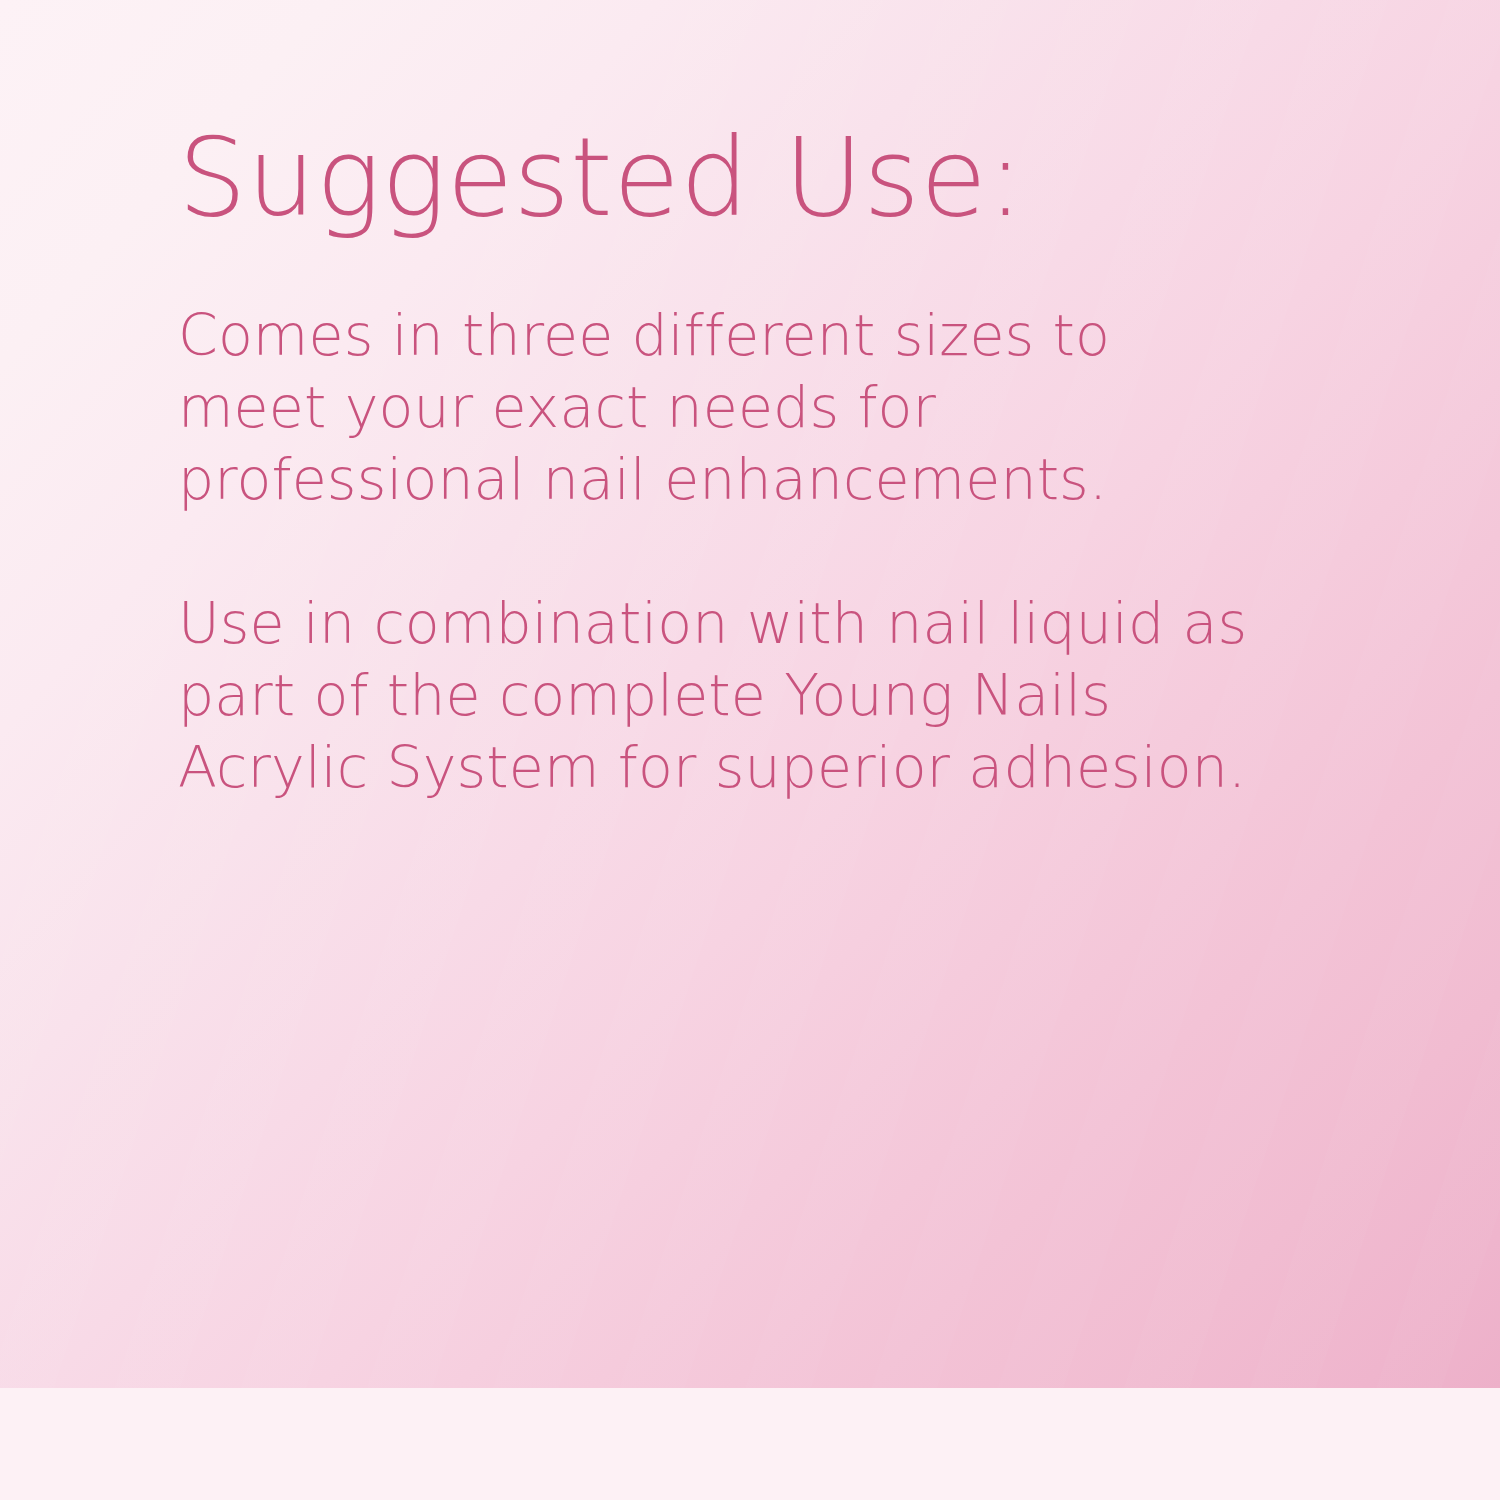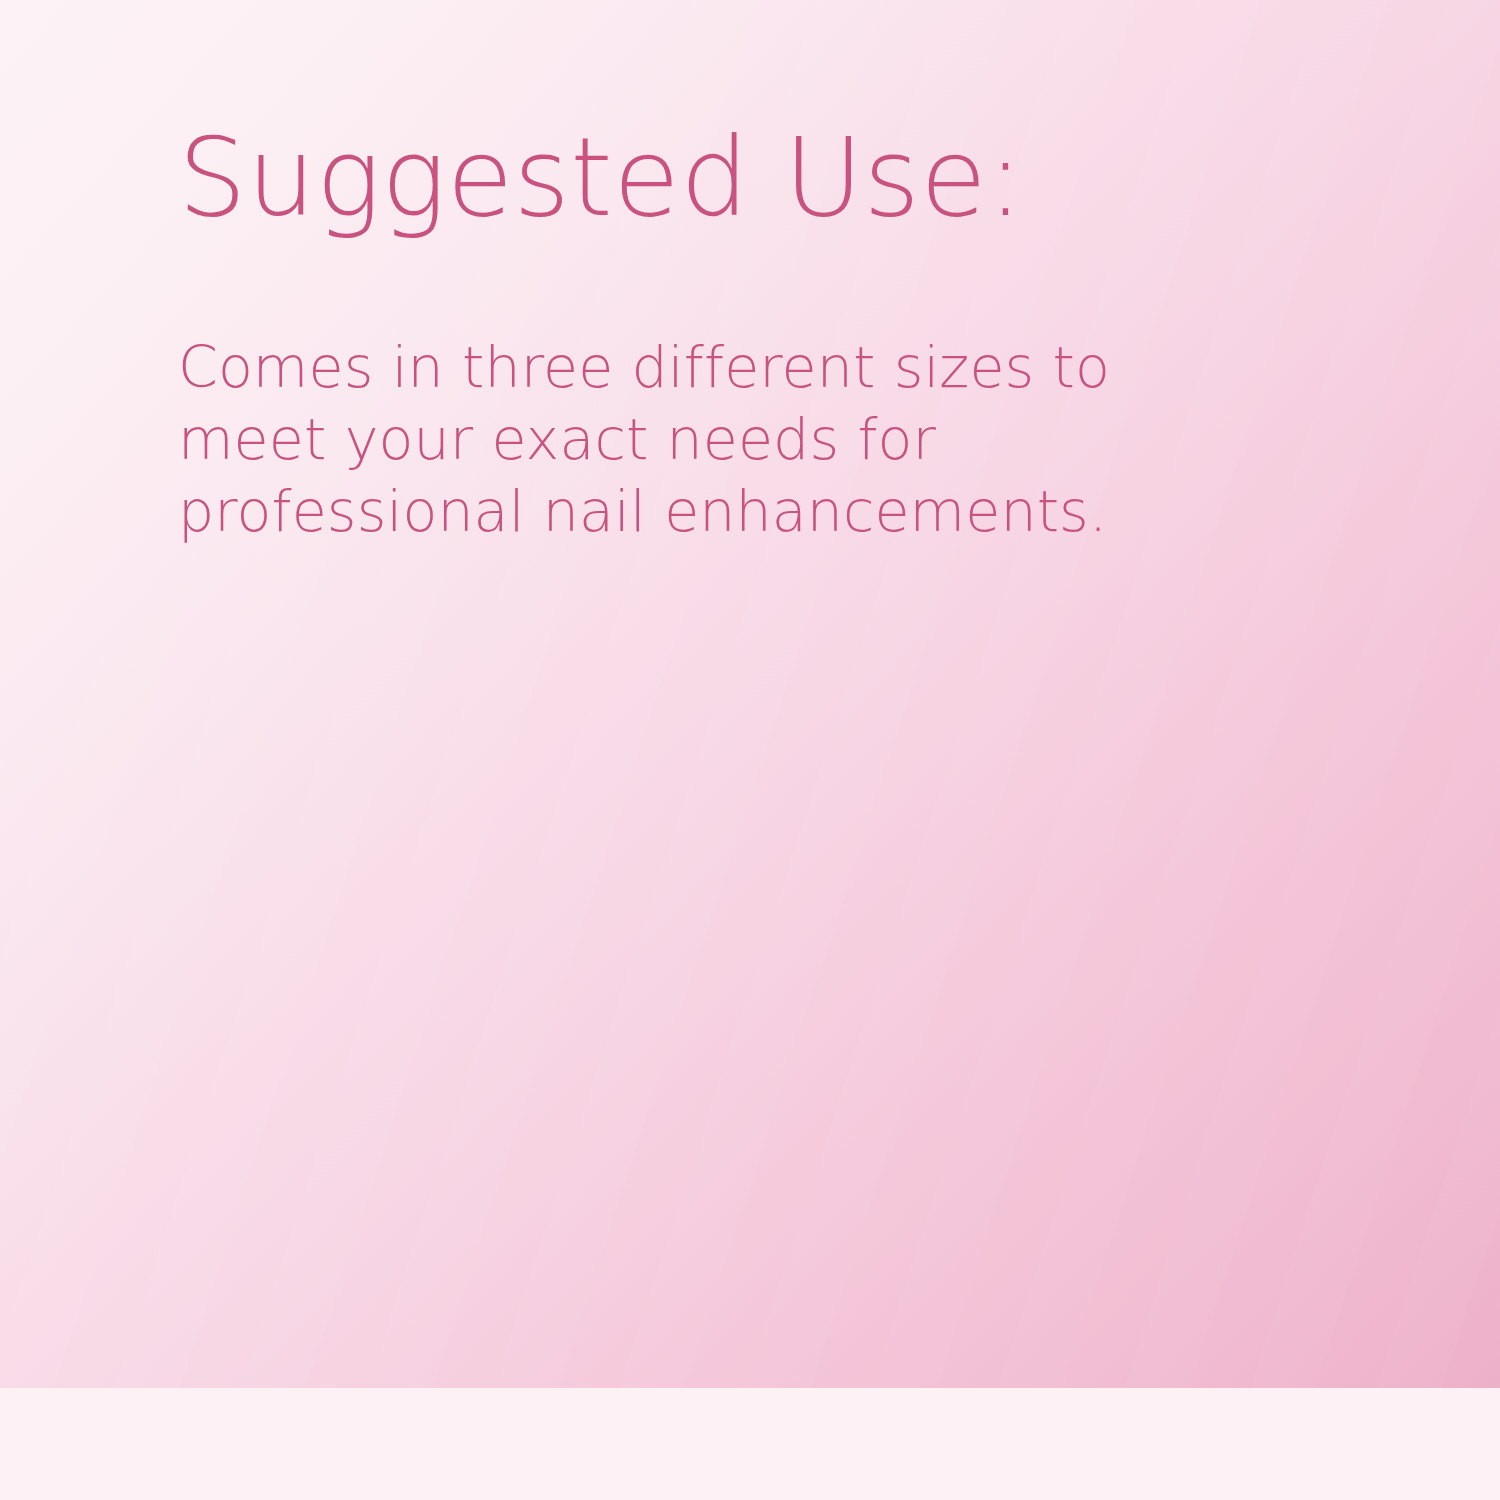--- a/index.html
+++ b/index.html
@@ -63,21 +63,21 @@
     font-family: "DejaVu Sans", "Liberation Sans", sans-serif;
     font-size: 108px;
     font-weight: 300;
     line-height: 1.12;
     letter-spacing: 0.5px;
     color: #c9537e;
     white-space: nowrap;
   }
 
   #body-block {
-    margin-top: 92px;
+    margin-top: 60px;
     width: 1085px;
   }
 
   .paragraph {
     margin: 0;
     font-family: "DejaVu Sans", "Liberation Sans", sans-serif;
     font-size: 57px;
     font-weight: 300;
     line-height: 72px;
     letter-spacing: 0.1px;
@@ -96,16 +96,17 @@
   <div id="band-overlay"></div>
 
   <div id="content">
 
     <h1 id="heading">Suggested Use:</h1>
 
     <div id="body-block">
 
       <p class="paragraph">Comes in three different sizes to meet your exact needs for professional nail enhancements.</p>
 
+      <p class="paragraph">Use in combination with nail liquid as part of the complete Young Nails Acrylic System for superior adhesion.</p>
 
     </div>
   </div>
 </div>
 
 </body></html>

